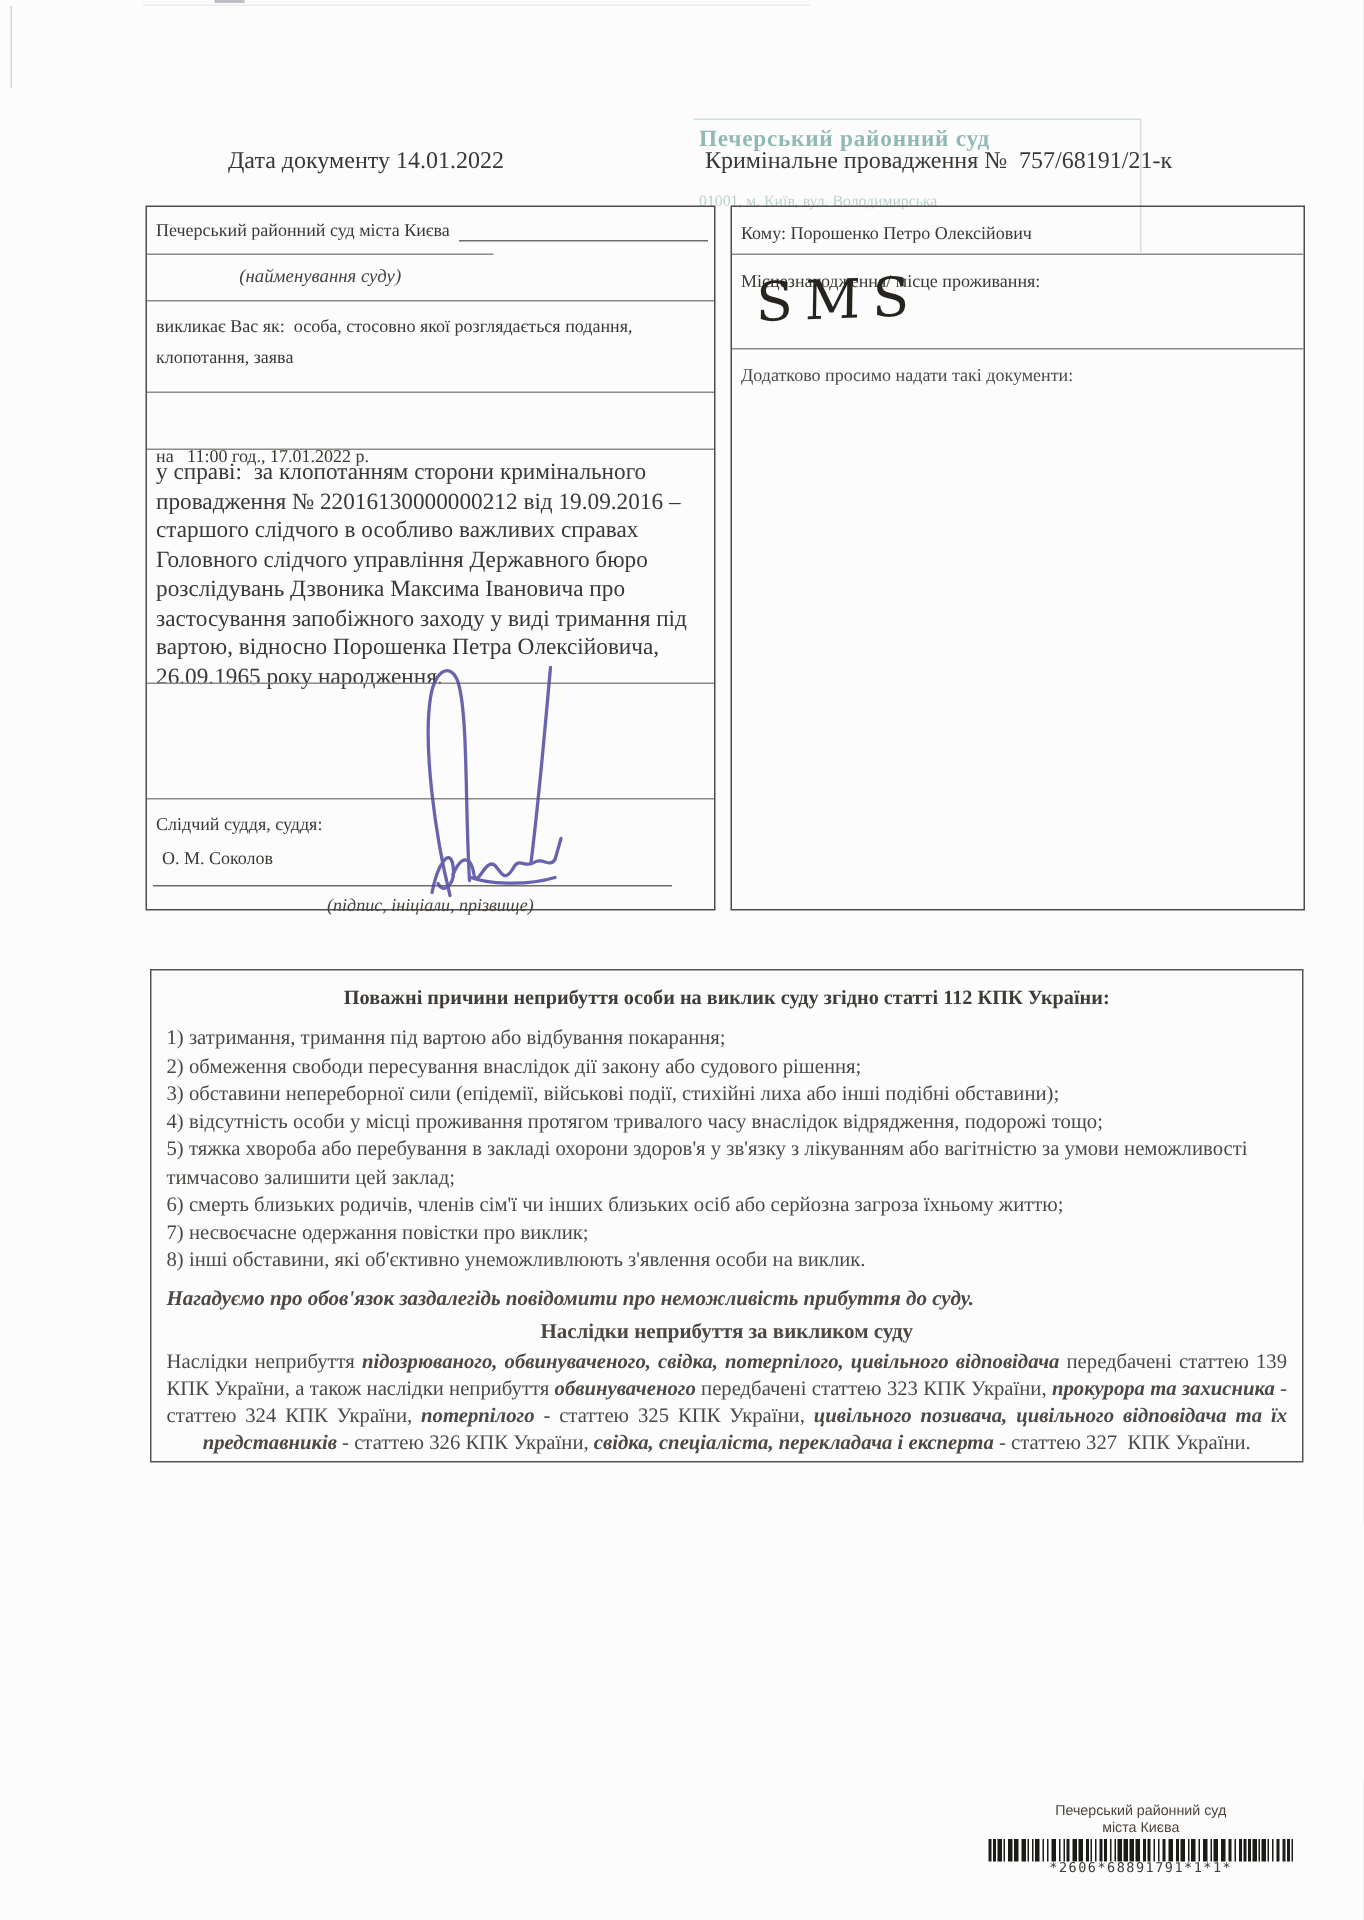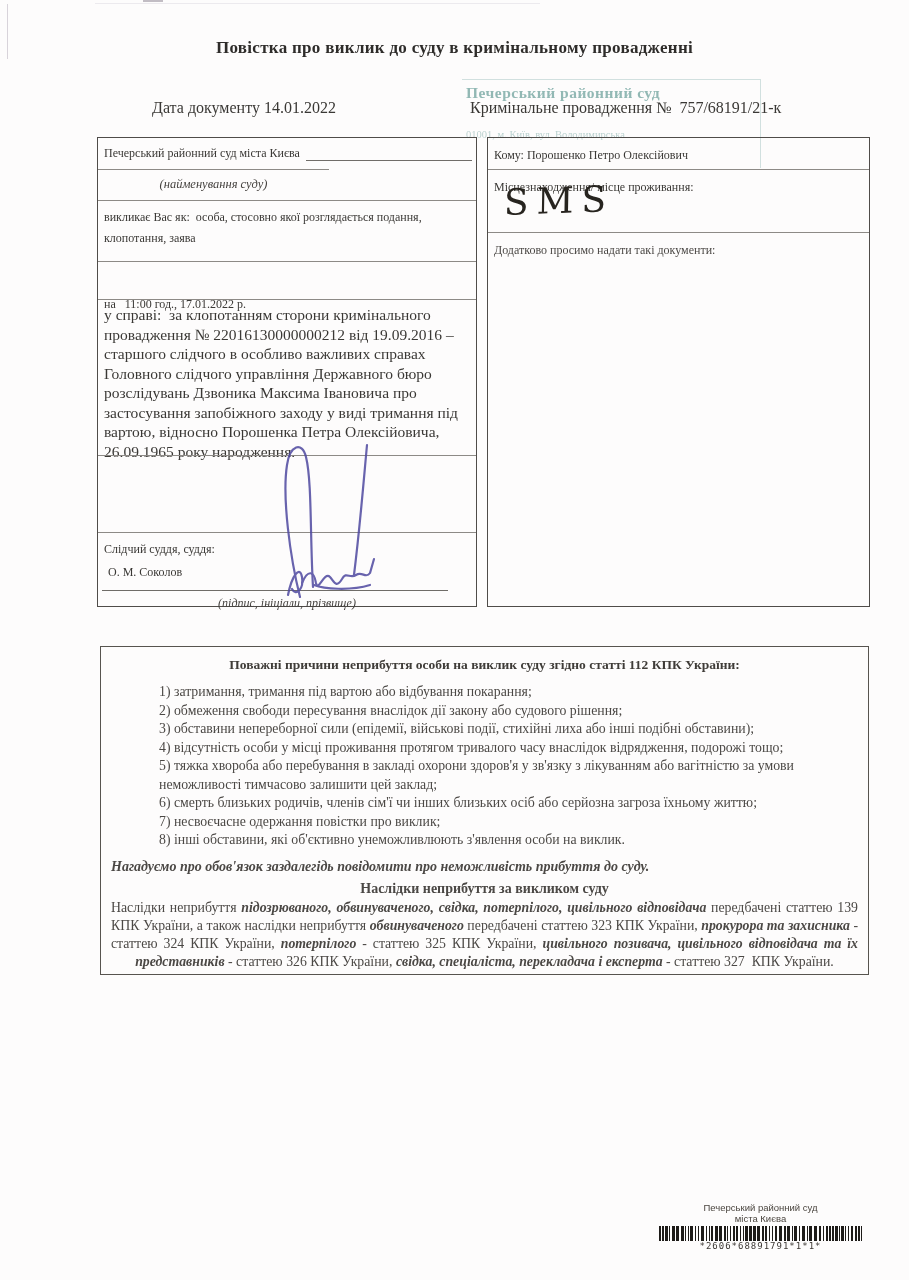--- a/index.html
+++ b/index.html
@@ -35,21 +35,21 @@
   .name-row{display:flex;align-items:flex-end;}
 
   .sig-svg{position:absolute;left:270px;top:437px;z-index:3;}
   .sms{font-family:"DejaVu Serif", serif;font-size:36px;letter-spacing:8px;color:#27241f;
        transform:rotate(-2deg) skewX(-3deg);}
 
   .notice{position:absolute;left:100px;top:646px;width:769px;height:329px;
           border:1.5px solid #57544f;box-sizing:border-box;padding:10px 10px 0 10px;
           font-size:13.8px;color:#4b4845;}
   .notice-title{text-align:center;font-weight:bold;font-size:13.5px;color:#3f3c38;}
-  .reasons{margin-top:10px;line-height:18.5px;margin-left:48px;}
+  .reasons{margin-top:10px;line-height:18.5px;}
   .reminder{margin-top:9px;font-weight:bold;font-style:italic;font-size:14px;}
   .cons-title{margin-top:6px;text-align:center;font-weight:bold;font-size:14px;}
   .cons-par{margin-top:2px;line-height:18px;text-align:justify;text-align-last:center;}
   .cons-par .em{font-weight:bold;font-style:italic;}
 
   .footer{position:absolute;left:628px;top:1202px;width:265px;text-align:center;
           font-family:"Liberation Sans", sans-serif;color:#4a453f;}
   .footer-l{font-size:9.5px;line-height:11px;}
   .barcode{margin-top:2px;height:15px;display:flex;justify-content:center;align-items:stretch;}
   .barcode span{display:block;height:100%;background:#1d1b18;}
@@ -57,21 +57,20 @@
 </style>
 </head>
 <body>
 
 <div class="page">
 
   <div class="art-v"></div>
   <div class="art-h"></div>
   <div class="art-dash"></div>
 
-  <div class="doc-title t">Повістка про виклик до суду в кримінальному провадженні</div>
 
   <div class="date-line t">Дата документу 14.01.2022</div>
   <div class="case-line t">Кримінальне провадження №  757/68191/21-к</div>
 
   <div class="stamp">
     <div class="stamp-l1 t">Печерський районний суд</div>
     <div class="stamp-l2 t">01001, м. Київ, вул. Володимирська</div>
   </div>
 
   <div class="box box-left">

